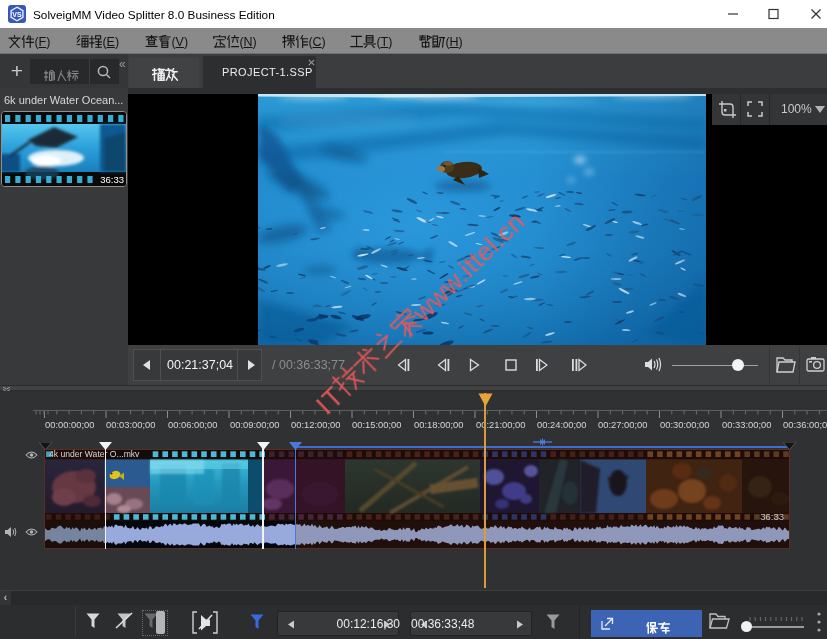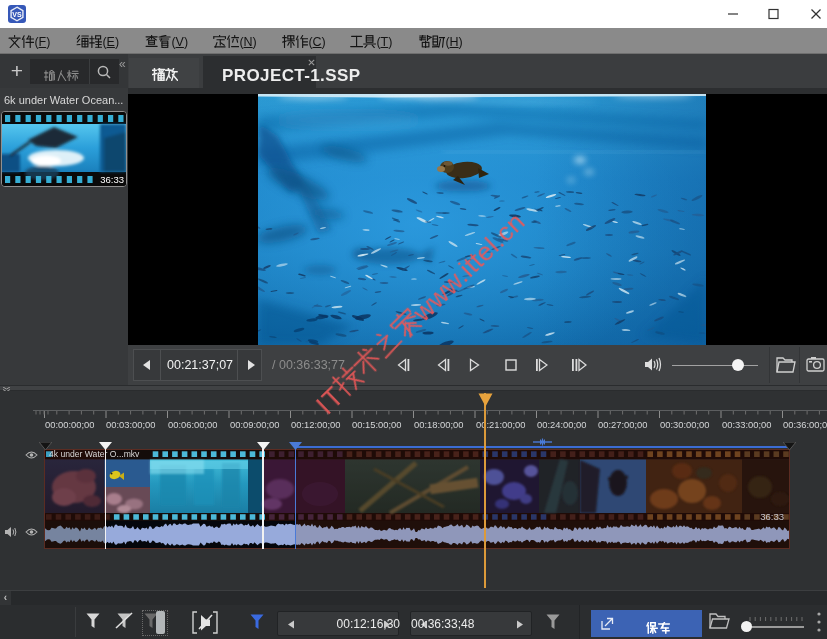--- a/index.html
+++ b/index.html
@@ -4,20 +4,21 @@
 html,body{width:827px;height:639px;overflow:hidden;background:#2b2d2f;font-family:"Liberation Sans",sans-serif}
 .ab{position:absolute}
 </style></head><body>
 <div class="ab" style="left:0;top:0;width:827px;height:639px">
 <div class="ab" style="left:0;top:0;width:827px;height:28px;background:#ffffff">
 <svg class="ab" style="left:8px;top:5px" width="18" height="18" viewBox="0 0 18 18">
 <rect x="0" y="0" width="18" height="18" rx="3" fill="#3658b8"></rect>
 <polygon points="9,2.2 14.9,5.6 14.9,12.4 9,15.8 3.1,12.4 3.1,5.6" fill="none" stroke="#e8ecf6" stroke-width="1.4"></polygon>
 <text x="9" y="11.8" font-size="7" font-weight="bold" fill="#fff" text-anchor="middle" font-family="Liberation Sans">VS</text>
 </svg>
+<div class="ab" style="left:33px;top:8px;font-size:11.8px;color:#000">SolveigMM Video Splitter 8.0 Business Edition</div>
 <svg class="ab" style="left:724px;top:0" width="103" height="28" viewBox="0 0 103 28">
 <line x1="4" y1="14" x2="14" y2="14" stroke="#333" stroke-width="1.2"></line>
 <rect x="45" y="9.5" width="9" height="9" fill="none" stroke="#333" stroke-width="1.2"></rect>
 <line x1="87.5" y1="9.5" x2="96.5" y2="18.5" stroke="#333" stroke-width="1.2"></line>
 <line x1="96.5" y1="9.5" x2="87.5" y2="18.5" stroke="#333" stroke-width="1.2"></line>
 </svg>
 </div>
 <div class="ab" style="left:0;top:28px;width:827px;height:26px;background:#8a8a8a;border-bottom:1px solid #6f6f6f">
 <div class="ab" style="left:8px;top:6px;height:16px;line-height:14px"><svg width="13.2" height="13.2" viewBox="0 0 100 100" style="vertical-align:-0.13em">
           <line x1="50" y1="3" x2="50" y2="15" stroke="#141414" stroke-width="8.5" stroke-linecap="round"></line>
@@ -191,21 +192,21 @@
           <line x1="4" y1="17" x2="50" y2="17" stroke="#f0f0f0" stroke-width="11.5" stroke-linecap="round"></line>
           <line x1="36" y1="17" x2="28" y2="58" stroke="#f0f0f0" stroke-width="11.5" stroke-linecap="round"></line>
           <line x1="28" y1="58" x2="10" y2="94" stroke="#f0f0f0" stroke-width="11.5" stroke-linecap="round"></line>
           <line x1="28" y1="58" x2="40" y2="76" stroke="#f0f0f0" stroke-width="11.5" stroke-linecap="round"></line>
           <line x1="66" y1="4" x2="56" y2="28" stroke="#f0f0f0" stroke-width="11.5" stroke-linecap="round"></line>
           <line x1="56" y1="28" x2="94" y2="28" stroke="#f0f0f0" stroke-width="11.5" stroke-linecap="round"></line>
           <line x1="74" y1="28" x2="52" y2="95" stroke="#f0f0f0" stroke-width="11.5" stroke-linecap="round"></line>
           <line x1="58" y1="50" x2="96" y2="95" stroke="#f0f0f0" stroke-width="11.5" stroke-linecap="round"></line>
         </svg></div>
 <div class="ab" style="left:203px;top:2px;width:113px;height:32px;background:#2c2e30"></div>
-<div class="ab" style="left:222px;top:12px;font-size:17px;font-weight:bold;color:#ededed;letter-spacing:0.4px">PROJECT-1.SSP</div>
+<div class="ab" style="left:222px;top:12px;font-size:11px;font-weight:normal;color:#ededed;letter-spacing:0.4px">PROJECT-1.SSP</div>
 <svg class="ab" style="left:307px;top:4px" width="9" height="9" viewBox="0 0 10 10">
 <line x1="2" y1="2" x2="8" y2="8" stroke="#9a9a9a" stroke-width="1.2"></line>
         <line x1="8" y1="2" x2="2" y2="8" stroke="#9a9a9a" stroke-width="1.2"></line>
 </svg>
 </div>
 <div class="ab" style="left:0;top:88px;width:128px;height:297px;background:#37393b"></div>
 <div class="ab" style="left:128px;top:88px;width:699px;height:6px;background:#2c2e30"></div>
 <div class="ab" style="left:128px;top:94px;width:699px;height:251px;background:#000"></div>
 <div class="ab" style="left:4px;top:94px;font-size:11px;color:#d8d8d8">6k under Water Ocean...</div>
 <div class="ab" style="left:1px;top:111px;width:126px;height:76px;border:1px solid #909090;border-radius:4px;background:#0a0a0a;overflow:hidden">
@@ -570,27 +571,43 @@
 <ellipse cx="55" cy="247" rx="5.2" ry="1.5" fill="#0a3460" opacity="0.85" transform="rotate(11 55 247)"></ellipse>
 <ellipse cx="56" cy="249" rx="5.1" ry="1.4" fill="#0a3460" opacity="0.85" transform="rotate(15 56 249)"></ellipse>
 <ellipse cx="65" cy="222" rx="5.0" ry="1.4" fill="#0a3460" opacity="0.85" transform="rotate(17 65 222)"></ellipse>
 <ellipse cx="100" cy="224" rx="6.5" ry="1.8" fill="#0a3460" opacity="0.85" transform="rotate(21 100 224)"></ellipse>
 <ellipse cx="41" cy="236" rx="5.5" ry="1.5" fill="#0a3460" opacity="0.85" transform="rotate(-16 41 236)"></ellipse>
 <g filter="url(#bl5)">
 <polygon points="0,205 95,232 62,251 0,251" fill="#0c4d8a" opacity="0.5"></polygon>
 <polygon points="448,185 385,242 448,251" fill="#0d5290" opacity="0.45"></polygon>
 </g>
 </svg>
+<div class="ab" style="left:712px;top:94px;width:115px;height:31px;background:#333537">
+<div class="ab" style="left:28px;top:0;width:1px;height:31px;background:#26282a"></div>
+<div class="ab" style="left:57px;top:0;width:1px;height:31px;background:#26282a"></div>
+<svg class="ab" style="left:6px;top:6px" width="19" height="19" viewBox="0 0 19 19">
+<path d="M4,1 L4,12 Q4,15 7,15 L18,15" fill="none" stroke="#c9c9c9" stroke-width="1.4"></path>
+<path d="M1,4 L12,4 Q15,4 15,7 L15,18" fill="none" stroke="#c9c9c9" stroke-width="1.4"></path>
+<rect x="6" y="9" width="2.5" height="2.5" fill="#c9c9c9"></rect>
+</svg>
+<svg class="ab" style="left:35px;top:7px" width="16" height="16" viewBox="0 0 16 16">
+<path d="M1,5 L1,1 L5,1 M11,1 L15,1 L15,5 M15,11 L15,15 L11,15 M5,15 L1,15 L1,11" fill="none" stroke="#c9c9c9" stroke-width="1.5"></path>
+</svg>
+<div class="ab" style="left:69px;top:8px;font-size:12px;color:#c9c9c9">100%</div>
+<svg class="ab" style="left:103px;top:12px" width="10" height="8" viewBox="0 0 10 8">
+        <polygon points="0,0 10,0 5,7" fill="#b4b4b4"></polygon>
+      </svg>
+</div>
 <div class="ab" style="left:128px;top:345px;width:699px;height:40px;background:#3e4042">
 <div class="ab" style="left:5px;top:4px;width:129px;height:32px;background:#37393b;border:1px solid #4d4f51">
 <svg class="ab" style="left:8px;top:10px" width="10" height="10" viewBox="0 0 10 10">
           <polygon points="8,0 8,10 1,5" fill="#e2e2e2"></polygon>
         </svg>
 <div class="ab" style="left:26px;top:0;width:1px;height:30px;background:#4d4f51"></div>
-<div class="ab" style="left:33px;top:8px;font-size:12.5px;color:#f2f2f2">00:21:37;07</div>
+<div class="ab" style="left:33px;top:8px;font-size:12.5px;color:#f2f2f2">00:21:37;04</div>
 <div class="ab" style="left:103px;top:0;width:1px;height:30px;background:#4d4f51"></div>
 <svg class="ab" style="left:112px;top:10px" width="10" height="10" viewBox="0 0 10 10">
           <polygon points="2,0 2,10 9,5" fill="#e2e2e2"></polygon>
         </svg>
 </div>
 <div class="ab" style="left:144px;top:13px;font-size:12.5px;color:#8c8c8c">/ 00:36:33;77</div>
 <svg class="ab" style="left:269px;top:13px" width="13" height="14" viewBox="0 0 13 14">
 <polygon points="8.5,1.5 8.5,12.5 1.5,7" fill="none" stroke="#dcdcdc" stroke-width="1.3"></polygon>
         <rect x="10.5" y="1" width="1.8" height="12" fill="#dcdcdc"></rect>
       </svg>

